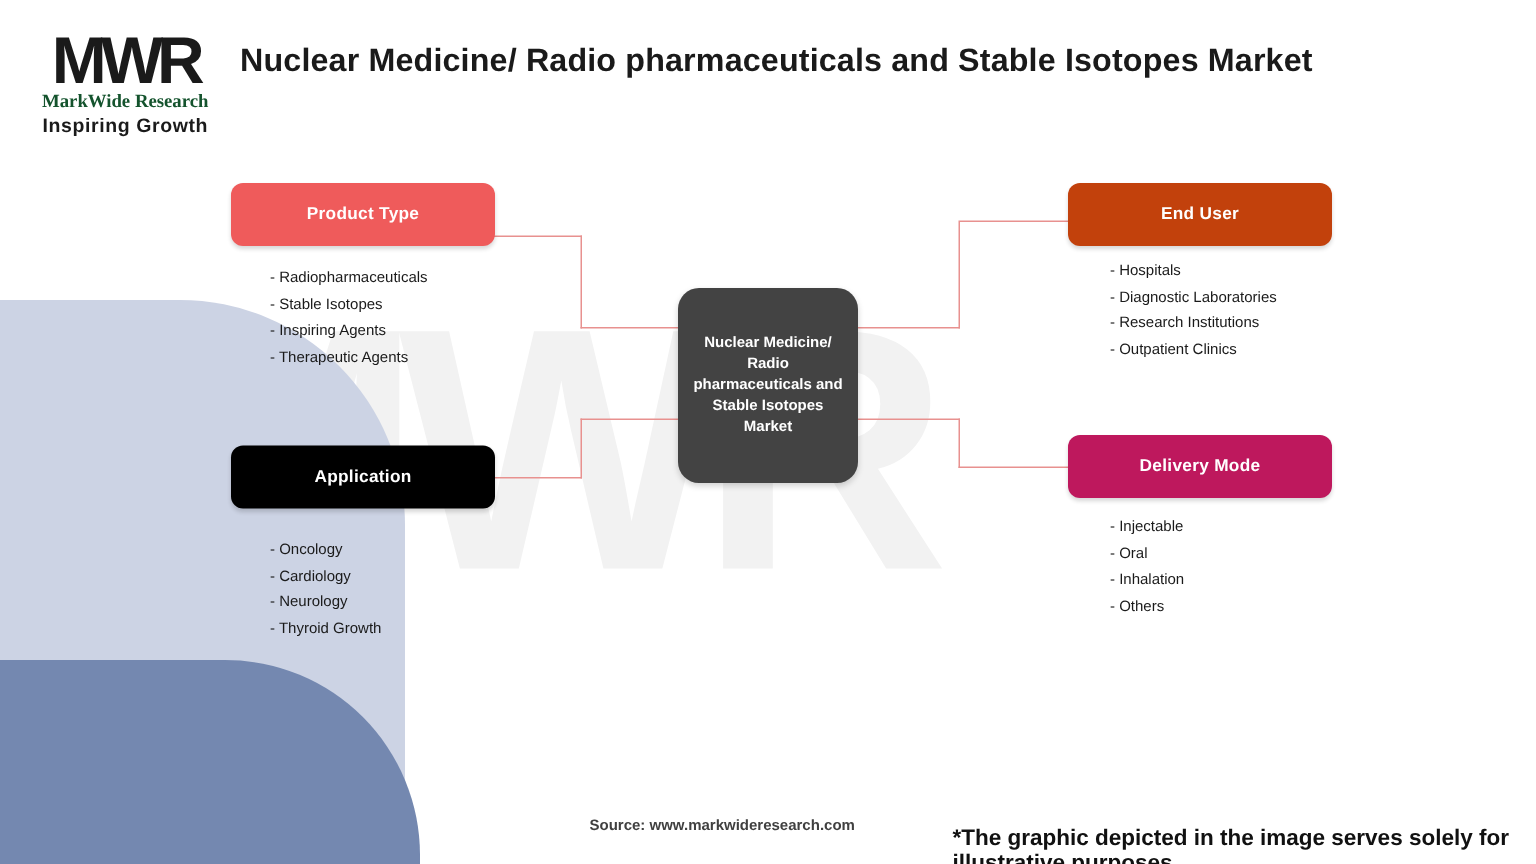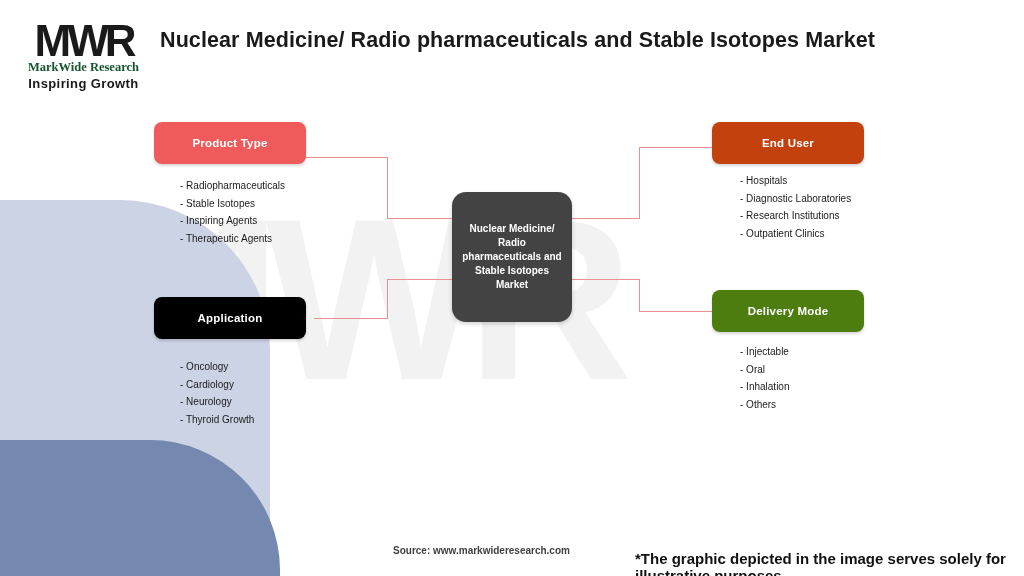--- a/index.html
+++ b/index.html
@@ -131,21 +131,21 @@
     font-size: 10px;
     font-weight: bold;
     line-height: 14px;
     text-align: center;
     padding: 0 6px;
   }
 
   
   .cat-box {
     position: absolute;
-    width: 152px;
+    width: 176px;
     height: 42px;
     border-radius: 8px;
     display: flex;
     align-items: center;
     justify-content: center;
     box-shadow: 0 2px 3px rgba(0,0,0,0.16);
   }
   .cat-box-label {
     color: #ffffff;
     font-size: 11.5px;
@@ -164,21 +164,21 @@
   
   #box-product { left: 154px; top: 122px; background: #ef5b5b; }
   #list-product { left: 180px; top: 177px; }
 
   #box-application { left: 154px; top: 297px; background: #000000; }
   #list-application { left: 180px; top: 358px; }
 
   #box-enduser { left: 712px; top: 122px; background: #c2410c; }
   #list-enduser { left: 740px; top: 172px; }
 
-  #box-delivery { left: 712px; top: 290px; background: #4d7c0f; }
+  #box-delivery { left: 712px; top: 290px; background: #be185d; }
   #list-delivery { left: 740px; top: 343px; }
 
   
   .source {
     position: absolute;
     left: 393px;
     top: 545px;
     font-size: 10px;
     font-weight: bold;
     color: #404040;

